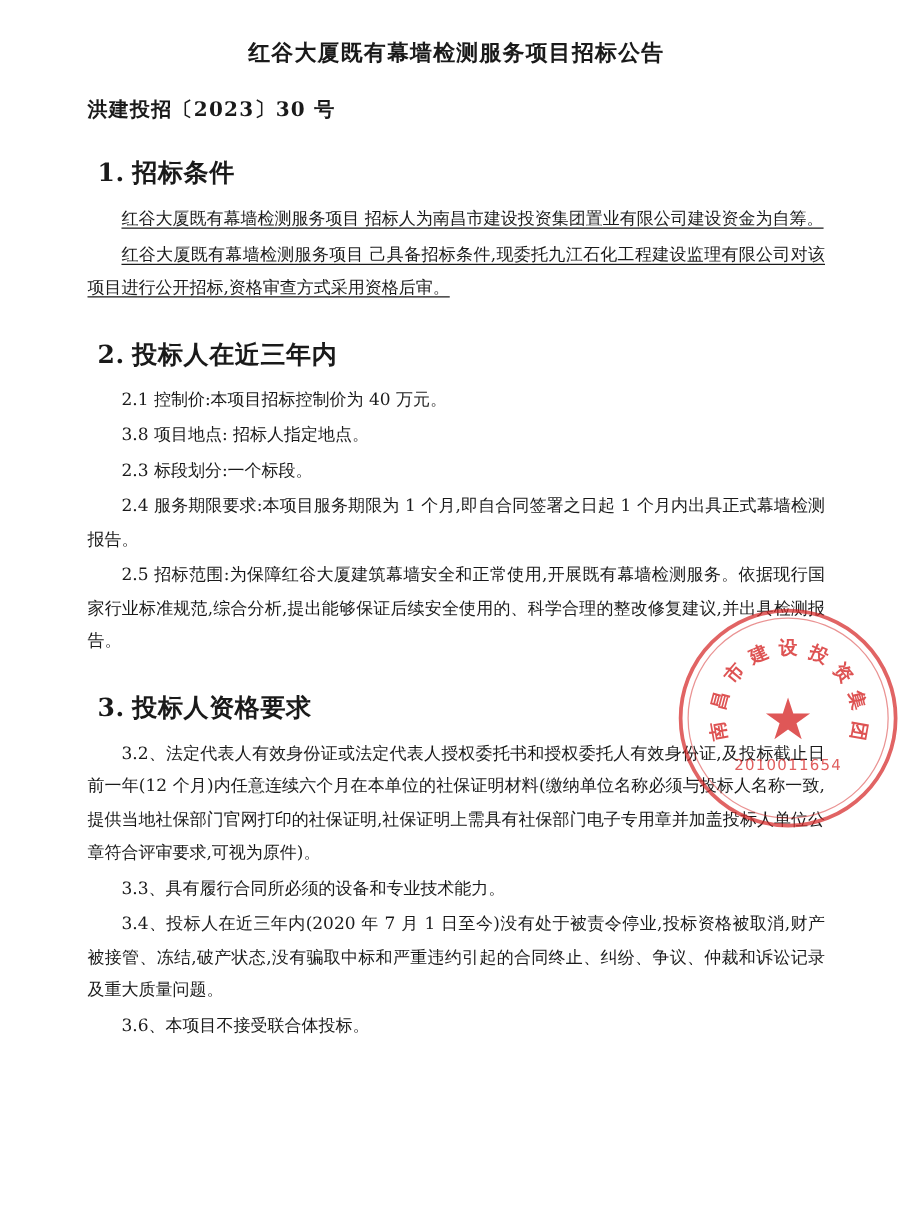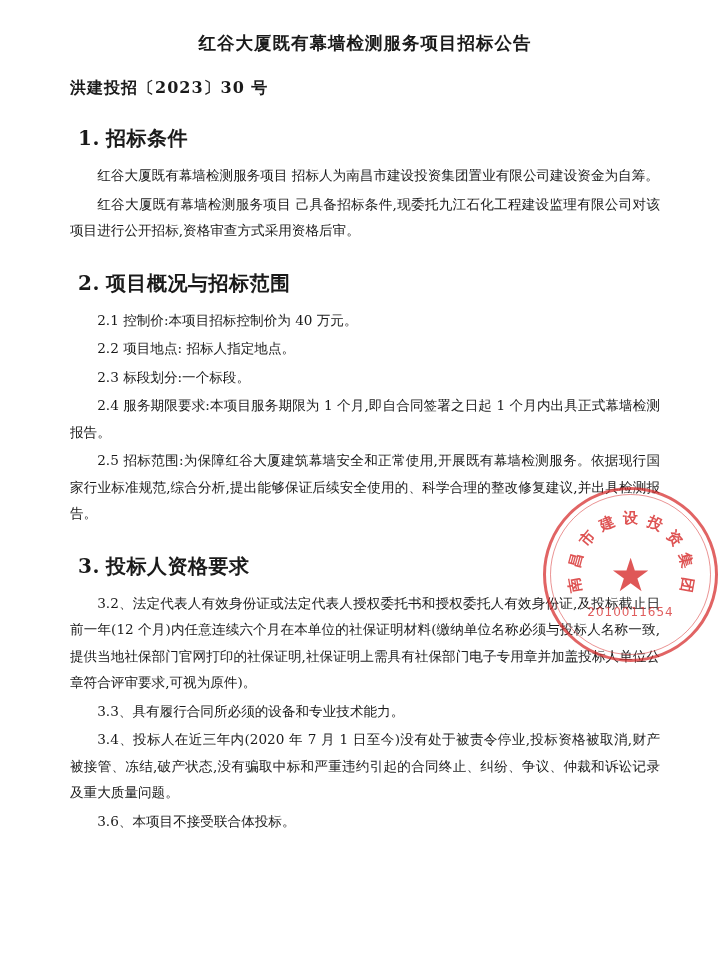--- a/index.html
+++ b/index.html
@@ -56,20 +56,21 @@
   }
   p.body {
     font-size: 13.6px;
     line-height: 1.95;
     margin: 0 0 2px 0;
     text-align: justify;
     text-justify: inter-ideograph;
     text-indent: 2em;
   }
   .u {
+    text-decoration: underline;
     text-underline-offset: 3px;
   }
   
   .seal {
     position: absolute;
     left: 543px;
     top: 487px;
     width: 175px;
     height: 175px;
     pointer-events: none;
@@ -146,24 +147,24 @@
     <div class="title">红谷大厦既有幕墙检测服务项目招标公告</div>
     <div class="subtitle">洪建投招〔2023〕30 号</div>
 
     <div class="h2">
       <span class="num">1.</span><span>招标条件</span>
     </div>
     <p class="body u">红谷大厦既有幕墙检测服务项目 招标人为南昌市建设投资集团置业有限公司建设资金为自筹。</p>
     <p class="body u">红谷大厦既有幕墙检测服务项目 己具备招标条件,现委托九江石化工程建设监理有限公司对该项目进行公开招标,资格审查方式采用资格后审。</p>
 
     <div class="h2">
-      <span class="num">2.</span><span>项目概况与招标范围</span>
+      <span class="num">2.</span><span>投标人在近三年内</span>
     </div>
     <p class="body">2.1 控制价:本项目招标控制价为 40 万元。</p>
-    <p class="body">2.2 项目地点: 招标人指定地点。</p>
+    <p class="body">3.8 项目地点: 招标人指定地点。</p>
     <p class="body">2.3 标段划分:一个标段。</p>
     <p class="body">2.4 服务期限要求:本项目服务期限为 1 个月,即自合同签署之日起 1 个月内出具正式幕墙检测报告。</p>
     <p class="body">2.5 招标范围:为保障红谷大厦建筑幕墙安全和正常使用,开展既有幕墙检测服务。依据现行国家行业标准规范,综合分析,提出能够保证后续安全使用的、科学合理的整改修复建议,并出具检测报告。</p>
 
     <div class="h2">
       <span class="num">3.</span><span>投标人资格要求</span>
     </div>
     <p class="body">3.2、法定代表人有效身份证或法定代表人授权委托书和授权委托人有效身份证,及投标截止日前一年(12 个月)内任意连续六个月在本单位的社保证明材料(缴纳单位名称必须与投标人名称一致,提供当地社保部门官网打印的社保证明,社保证明上需具有社保部门电子专用章并加盖投标人单位公章符合评审要求,可视为原件)。</p>
     <p class="body">3.3、具有履行合同所必须的设备和专业技术能力。</p>
     <p class="body">3.4、投标人在近三年内(2020 年 7 月 1 日至今)没有处于被责令停业,投标资格被取消,财产被接管、冻结,破产状态,没有骗取中标和严重违约引起的合同终止、纠纷、争议、仲裁和诉讼记录及重大质量问题。</p>

